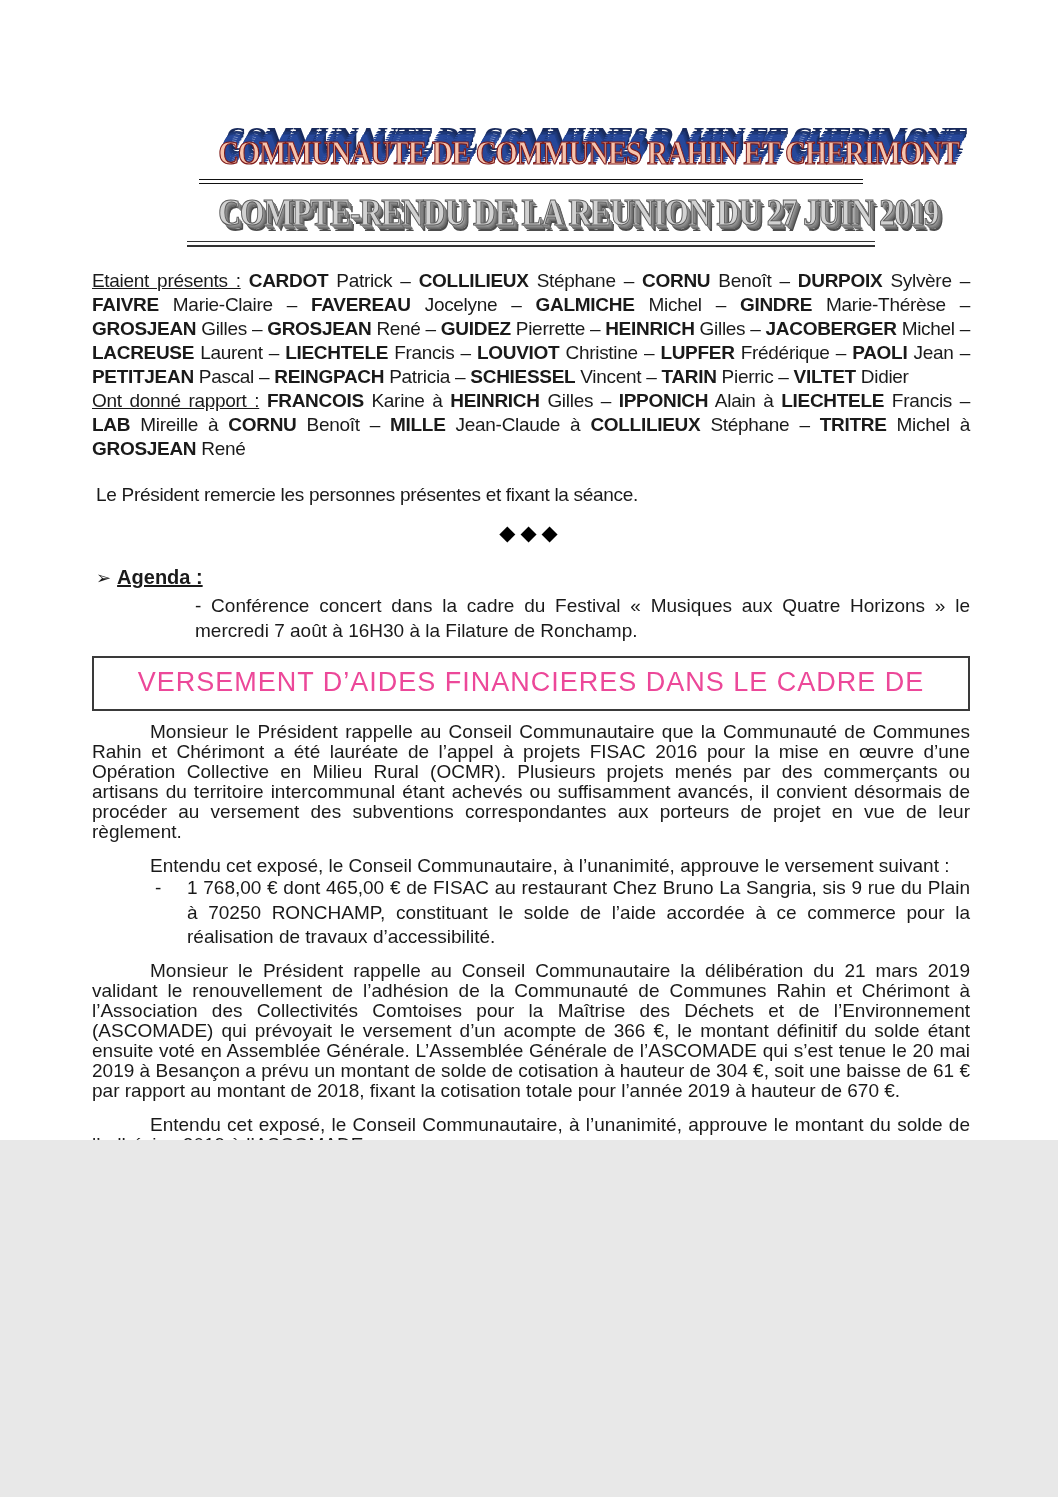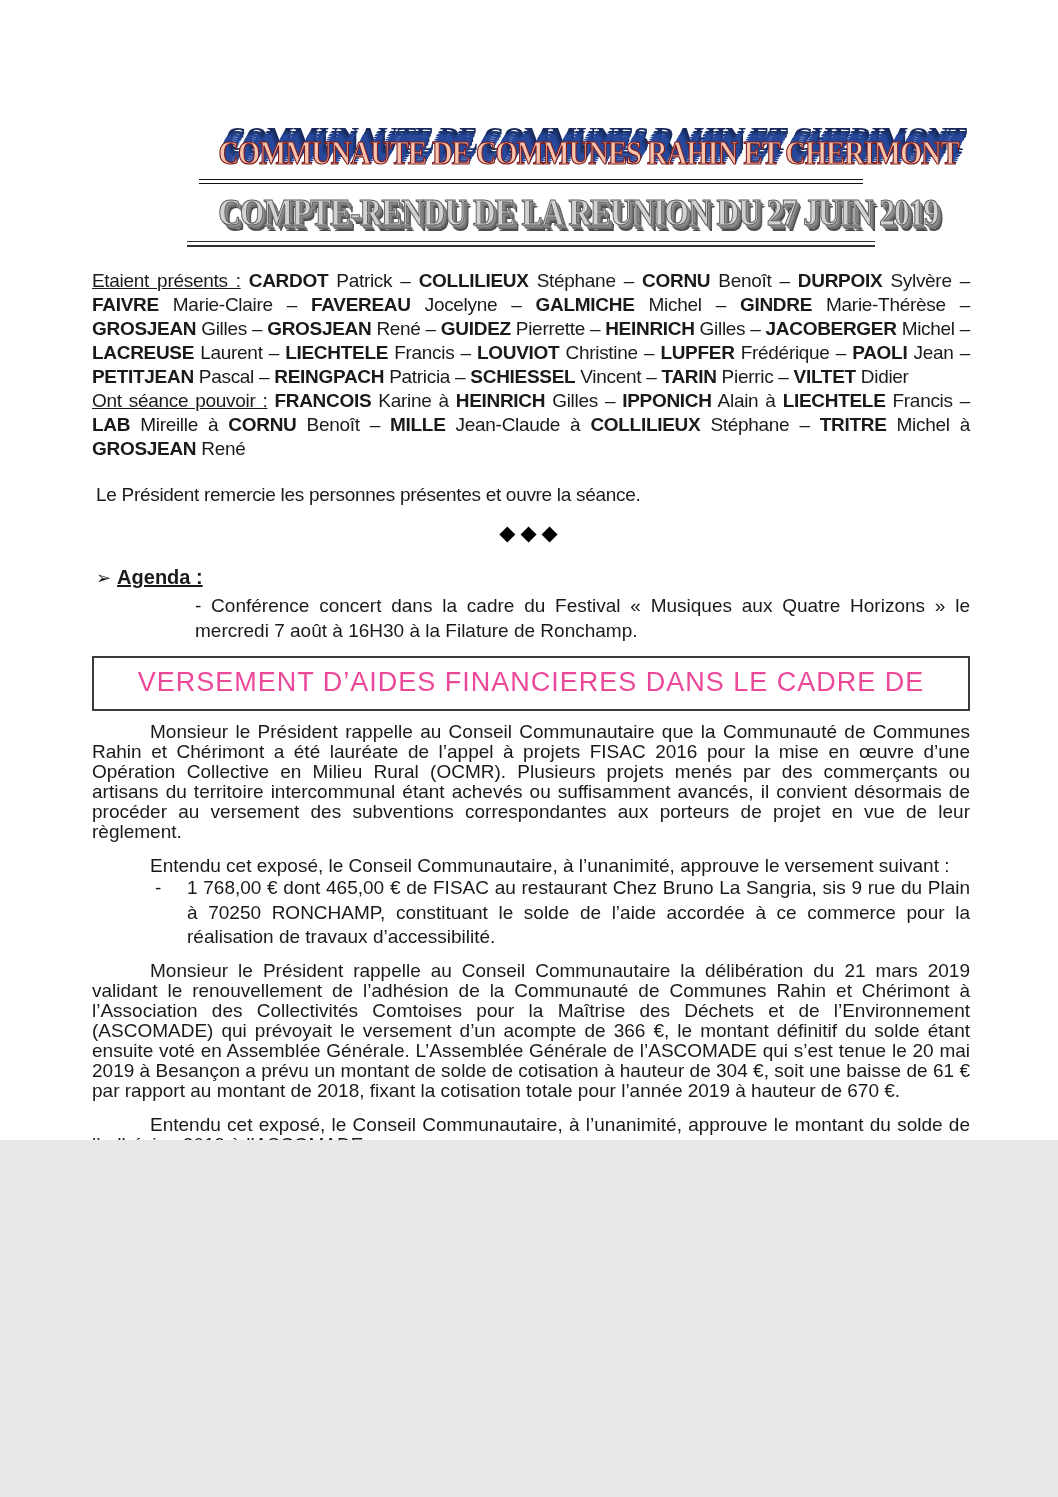--- a/index.html
+++ b/index.html
@@ -136,23 +136,23 @@
       <div class="rule1"></div>
     </div>
 
     <div class="banner banner2">
       <span class="b2text">COMPTE-RENDU DE LA REUNION DU 27 JUIN 2019</span>
       <div class="rule2"></div>
     </div>
 
     <p class="names"><span class="u">Etaient présents :</span> <span id="present-names"><b>CARDOT</b> Patrick – <b>COLLILIEUX</b> Stéphane – <b>CORNU</b> Benoît – <b>DURPOIX</b> Sylvère – <b>FAIVRE</b> Marie-Claire – <b>FAVEREAU</b> Jocelyne – <b>GALMICHE</b> Michel – <b>GINDRE</b> Marie-Thérèse – <b>GROSJEAN</b> Gilles – <b>GROSJEAN</b> René – <b>GUIDEZ</b> Pierrette – <b>HEINRICH</b> Gilles – <b>JACOBERGER</b> Michel – <b>LACREUSE</b> Laurent – <b>LIECHTELE</b> Francis – <b>LOUVIOT</b> Christine – <b>LUPFER</b> Frédérique – <b>PAOLI</b> Jean – <b>PETITJEAN</b> Pascal – <b>REINGPACH</b> Patricia – <b>SCHIESSEL</b> Vincent – <b>TARIN</b> Pierric – <b>VILTET</b> Didier</span></p>
 
-    <p class="names" style="margin-top:0;"><span class="u">Ont séance pouvoir :</span> <span id="pouvoir-names"><b>FRANCOIS</b> Karine à <b>HEINRICH</b> Gilles – <b>IPPONICH</b> Alain à <b>LIECHTELE</b> Francis – <b>LAB</b> Mireille à <b>CORNU</b> Benoît – <b>MILLE</b> Jean-Claude à <b>COLLILIEUX</b> Stéphane – <b>TRITRE</b> Michel à <b>GROSJEAN</b> René</span></p>
+    <p class="names" style="margin-top:0;"><span class="u">Ont donné rapport :</span> <span id="pouvoir-names"><b>FRANCOIS</b> Karine à <b>HEINRICH</b> Gilles – <b>IPPONICH</b> Alain à <b>LIECHTELE</b> Francis – <b>LAB</b> Mireille à <b>CORNU</b> Benoît – <b>MILLE</b> Jean-Claude à <b>COLLILIEUX</b> Stéphane – <b>TRITRE</b> Michel à <b>GROSJEAN</b> René</span></p>
 
-    <p class="intro">Le Président remercie les personnes présentes et ouvre la séance.</p>
+    <p class="intro">Le Président remercie les personnes présentes et fixant la séance.</p>
 
     <div class="diamonds">◆◆◆</div>
 
     <div class="agenda-head"><span class="agenda-arrow">➢</span><span class="agenda-label">Agenda :</span></div>
     <p class="agenda-item">- Conférence concert dans la cadre du Festival « Musiques aux Quatre Horizons » le mercredi 7 août à 16H30 à la Filature de Ronchamp.</p>
 
     <div class="secbox">
       <div>VERSEMENT D’AIDES FINANCIERES DANS LE CADRE DE</div>
     </div>
     <p class="body indent">Monsieur le Président rappelle au Conseil Communautaire que la Communauté de Communes Rahin et Chérimont a été lauréate de l’appel à projets FISAC 2016 pour la mise en œuvre d’une Opération Collective en Milieu Rural (OCMR). Plusieurs projets menés par des commerçants ou artisans du territoire intercommunal étant achevés ou suffisamment avancés, il convient désormais de procéder au versement des subventions correspondantes aux porteurs de projet en vue de leur règlement.</p>

